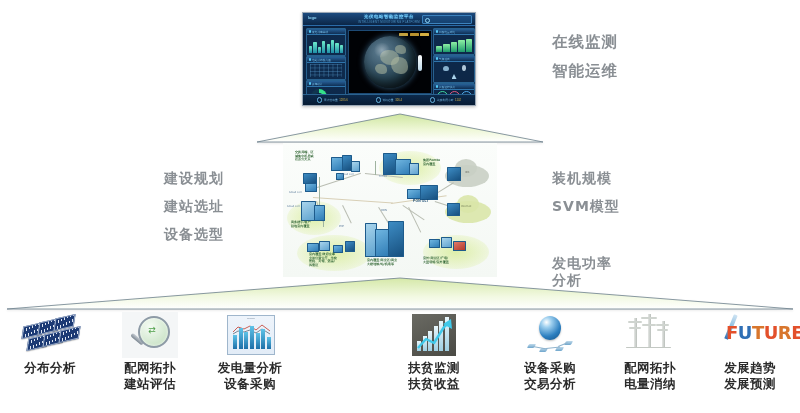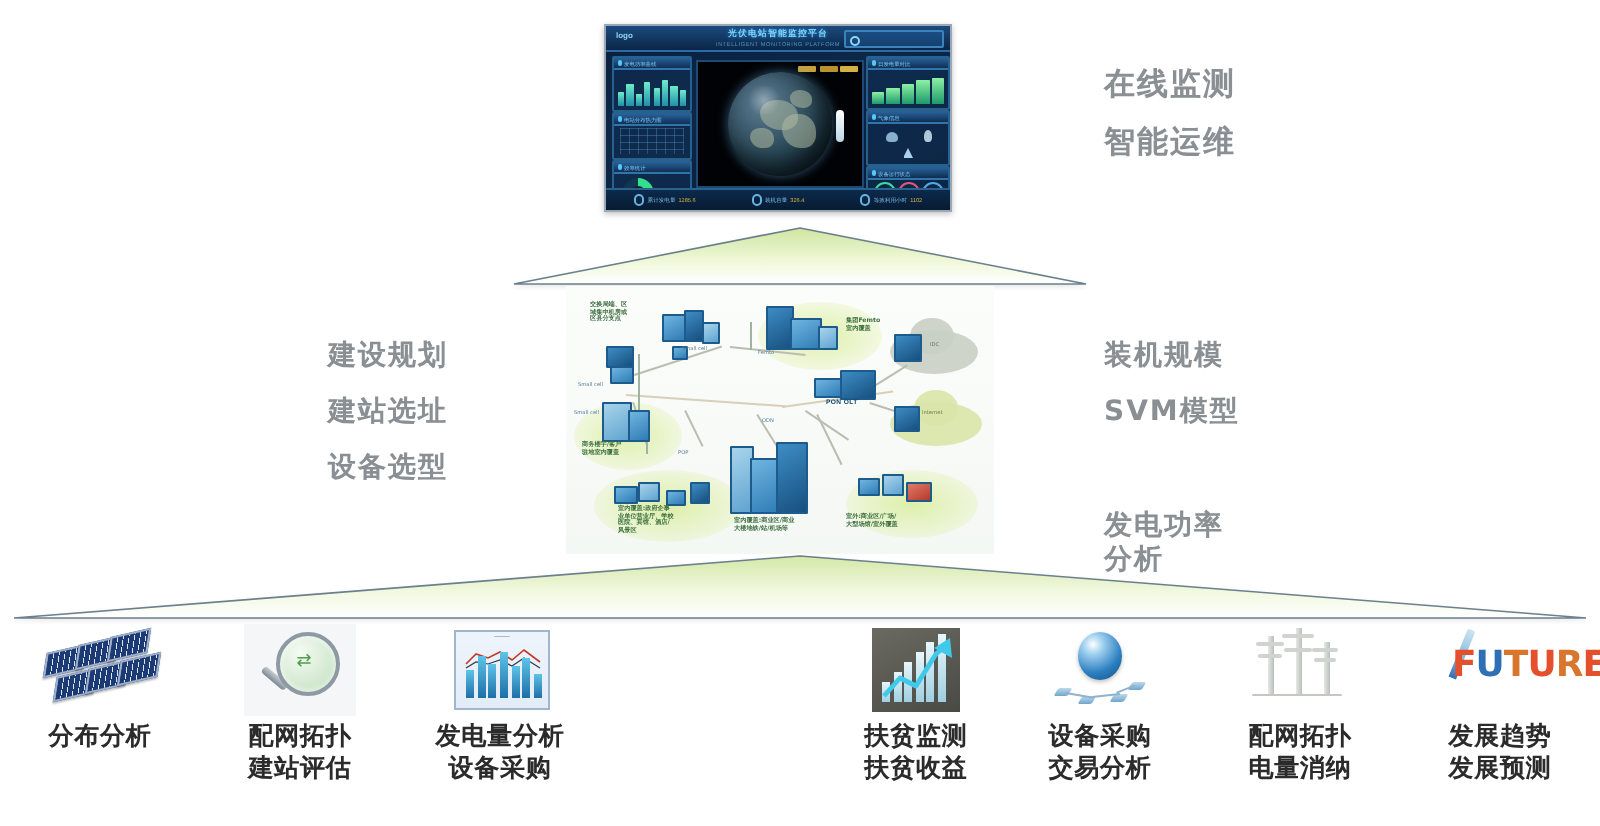--- a/index.html
+++ b/index.html
@@ -859,21 +859,21 @@
             <span style="height:82%"></span>
           <span style="height:50%"></span>
         </span>
       </span>
     </div>
     <div class="icon-caption">发电量分析</div>
     <div class="icon-caption">设备采购</div>
   </div>
 
 
-  <div class="icon-cell" style="left:408px;">
+  <div class="icon-cell" style="left:384px;">
     <div class="icon-art">
       <span class="pm">
         <span class="pm-bars">
           <span style="height:10px"></span>
             <span style="height:15px"></span>
             <span style="height:20px"></span>
           <span style="height:25px"></span>
             <span style="height:30px"></span>
             <span style="height:34px"></span>
         </span>

